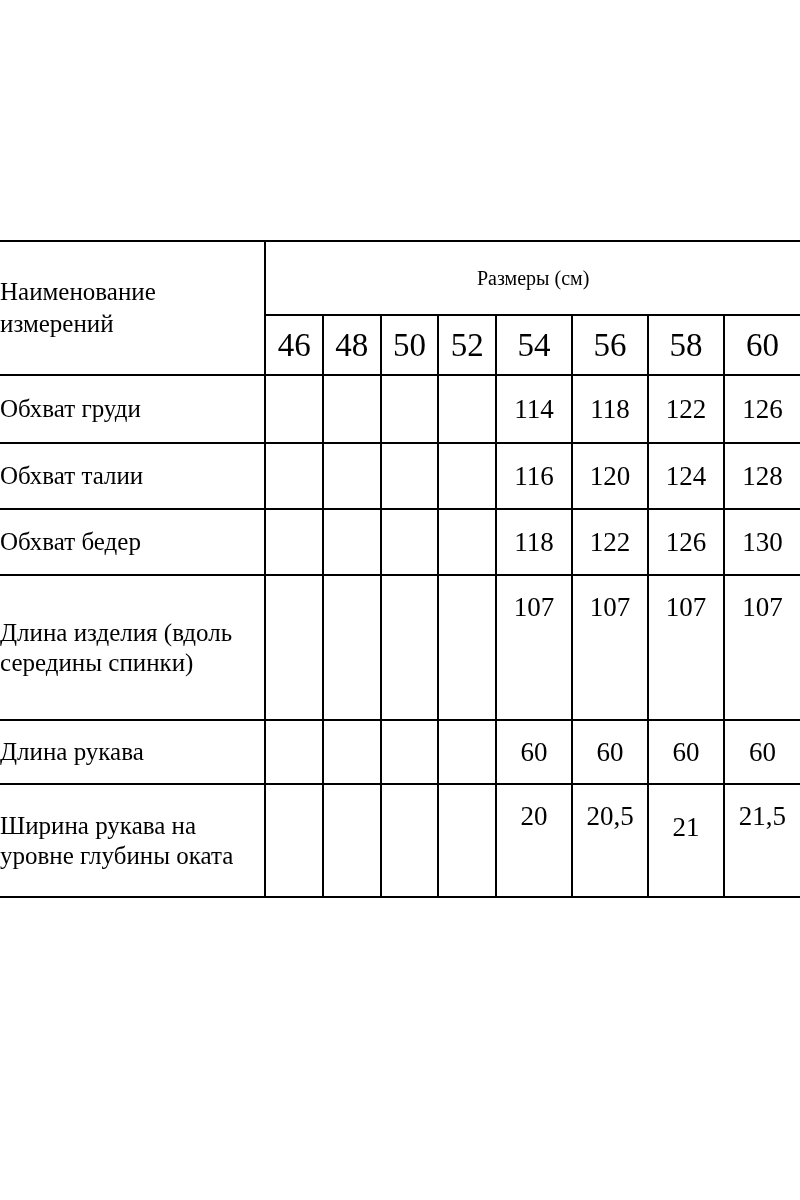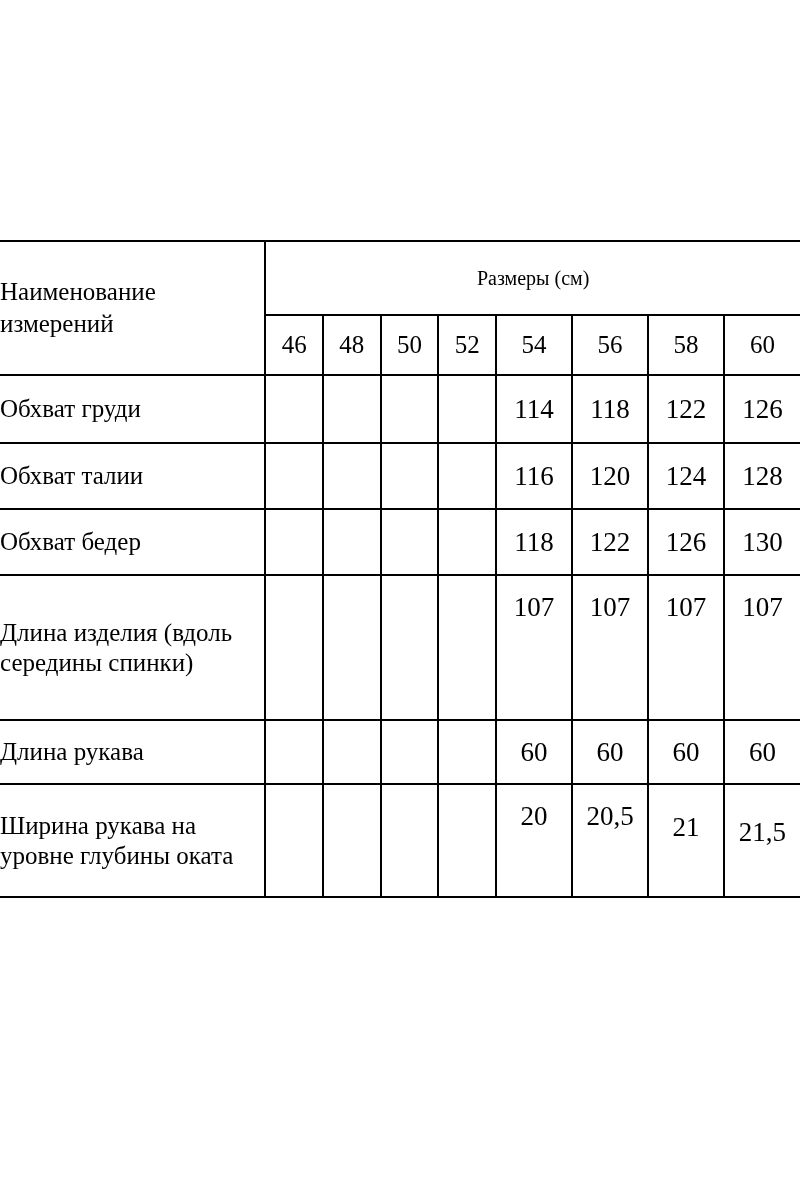--- a/index.html
+++ b/index.html
@@ -54,21 +54,21 @@
   }
   .hdr-sizes {
     text-align: center;
     font-weight: bold;
     font-size: 20px;
     height: 72px;
   }
   .hdr-num {
     text-align: center;
     font-weight: bold;
-    font-size: 25px;
+    font-size: 33px;
     height: 58px;
   }
   td.row-label {
     text-align: left;
     padding: 10px 6px 10px 20px;
     font-size: 25px;
     line-height: 1.22;
     margin-left: 20px;
   }
   td.val {
@@ -172,17 +172,17 @@
       </tr>
       <tr class="tall" style="height:113px;">
         <td class="row-label">Ширина рукава на уровне глубины оката</td>
         <td class="val empty"></td>
         <td class="val empty"></td>
         <td class="val empty"></td>
         <td class="val empty"></td>
         <td class="val" style="vertical-align:top;padding-top:16px;">20</td>
         <td class="val" style="vertical-align:top;padding-top:16px;">20,5</td>
         <td class="val" style="vertical-align:top;padding-top:27px;">21</td>
-        <td class="val" style="vertical-align:top;padding-top:32px;">21,5</td>
+        <td class="val" style="vertical-align:top;padding-top:16px;">21,5</td>
       </tr>
     </tbody>
   </table>
 </div>
 
 </body></html>

